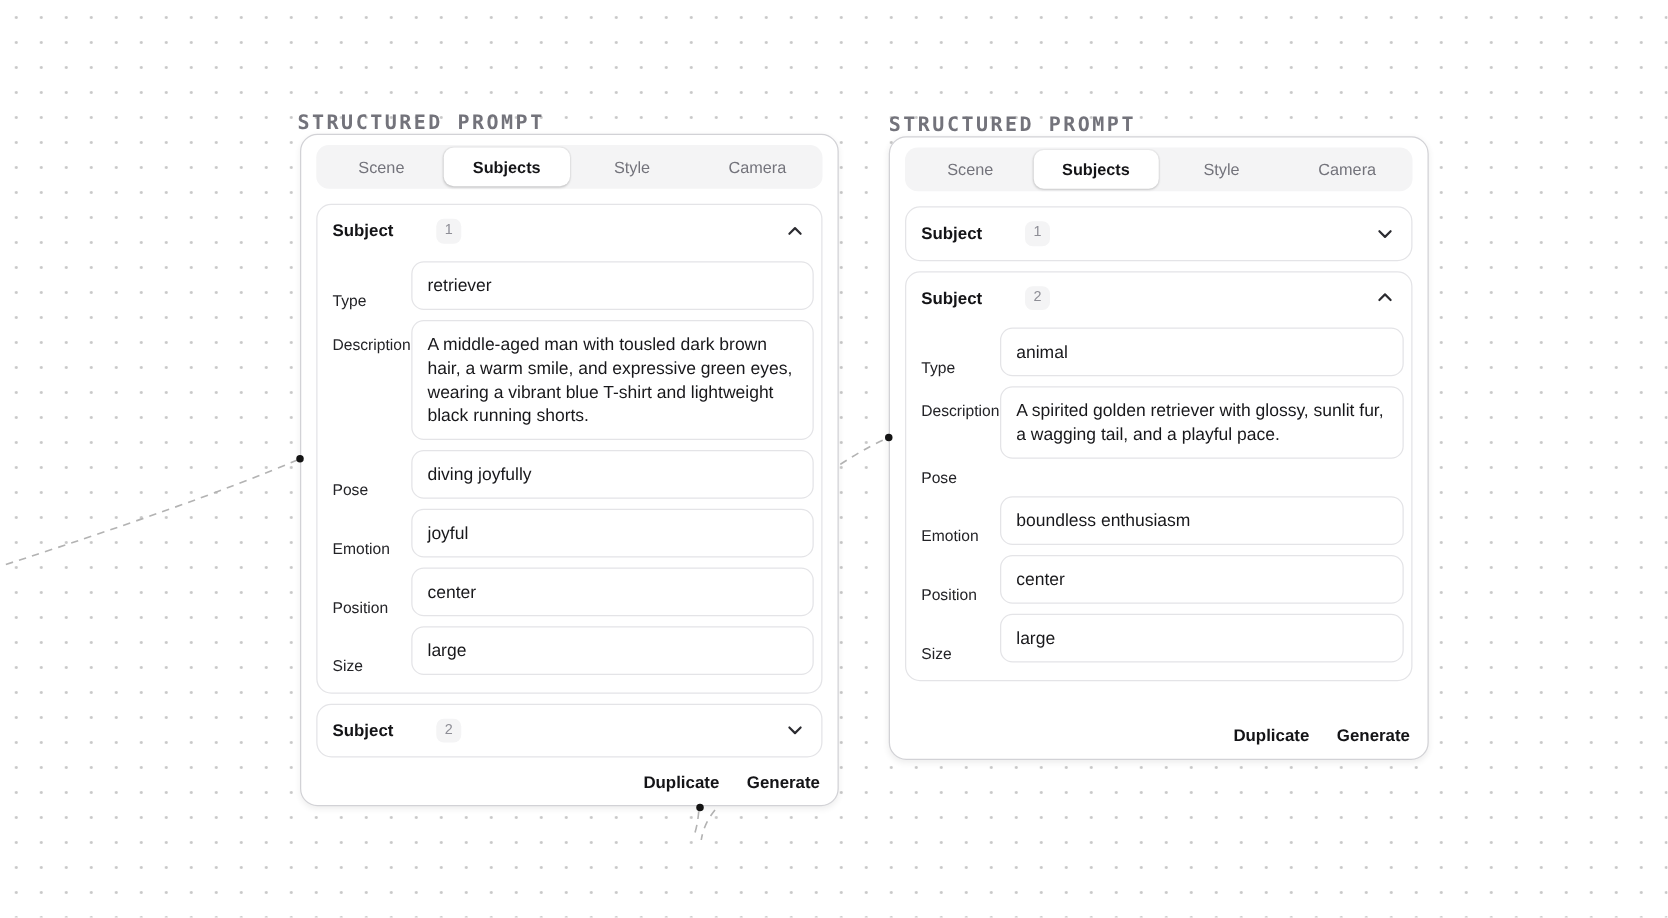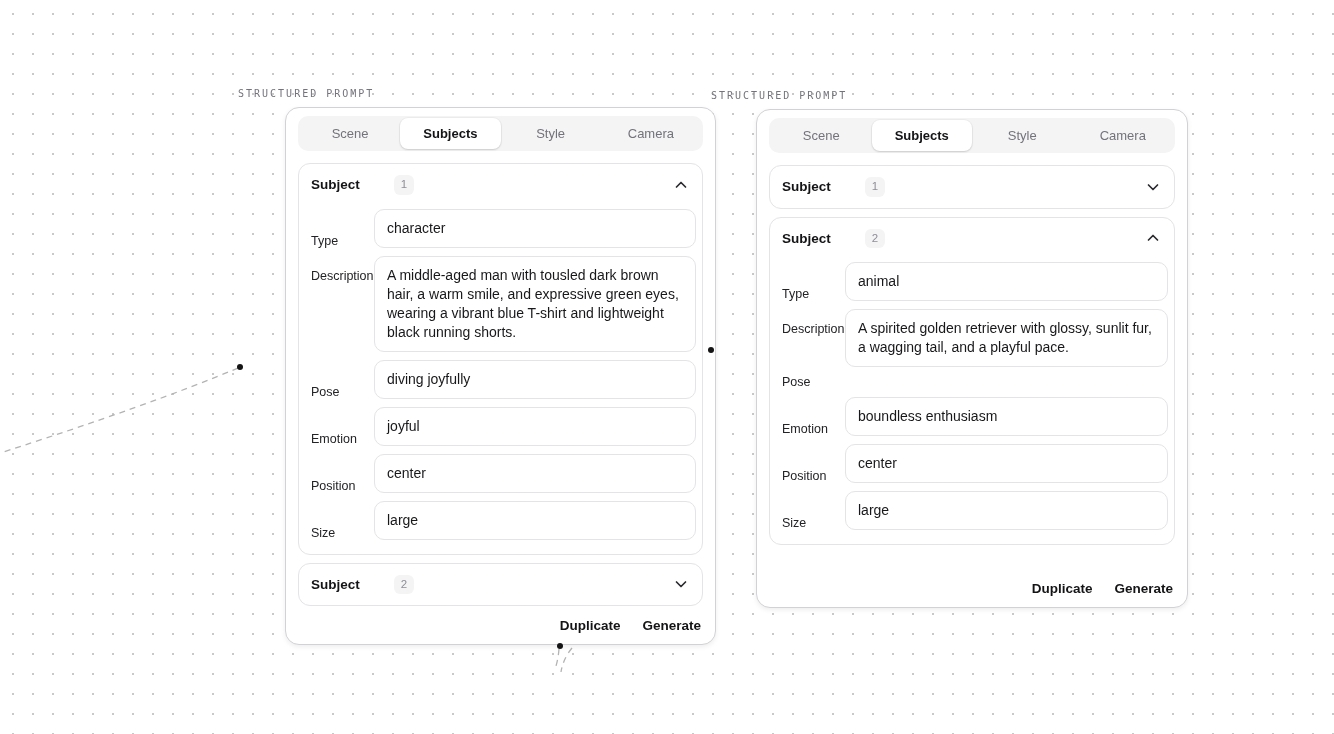--- a/index.html
+++ b/index.html
@@ -10,30 +10,29 @@
     background-image: radial-gradient(circle, #c9c9c9 1px, transparent 1.3px);
     background-size: 20px 20px;
     background-position: 3px 4px;
     position:relative;
     color:#18181b;
   }
   .wire-layer { position:absolute; inset:0; pointer-events:none; }
   .panel-label {
     position:absolute;
     font-family:"DejaVu Sans Mono", monospace;
-    font-size:10px; font-weight:400; letter-spacing:2px;
+    font-size:16px; font-weight:700; letter-spacing:2px;
     color:#73737b;
   }
   .panel {
     position:absolute;
     background:#ffffff;
     border:1px solid #d2d2d6;
     border-radius:14px;
     box-shadow:0 2px 5px rgba(0,0,0,.07);
-    margin-left:45px;
   }
   .tabbar {
     margin:8px 12px 12px 12px;
     height:35px;
     background:#f4f4f5;
     border-radius:10px;
     display:flex;
     padding:2px;
   }
   .tab {
@@ -131,21 +130,21 @@
       <span class="spacer"></span>
       <span class="chev">
         <svg width="14" height="12" viewBox="0 0 14 12">
             <polyline points="2.5,8 7,3.5 11.5,8" fill="none" stroke="currentColor" stroke-width="1.7" stroke-linecap="round" stroke-linejoin="round"></polyline>
           </svg>
       </span>
     </div>
     <div class="subject-fields">
       <div class="field-row">
         <div class="field-label">Type</div>
-        <div class="field-input">character</div>
+        <div class="field-input">retriever</div>
       </div>
       <div class="field-row multiline">
         <div class="field-label">Description</div>
         <div class="field-input">A middle-aged man with tousled dark brown hair, a warm smile, and expressive green eyes, wearing a vibrant blue T-shirt and lightweight black running shorts.</div>
       </div>
       <div class="field-row">
         <div class="field-label">Pose</div>
         <div class="field-input">diving joyfully</div>
       </div>
       <div class="field-row">

